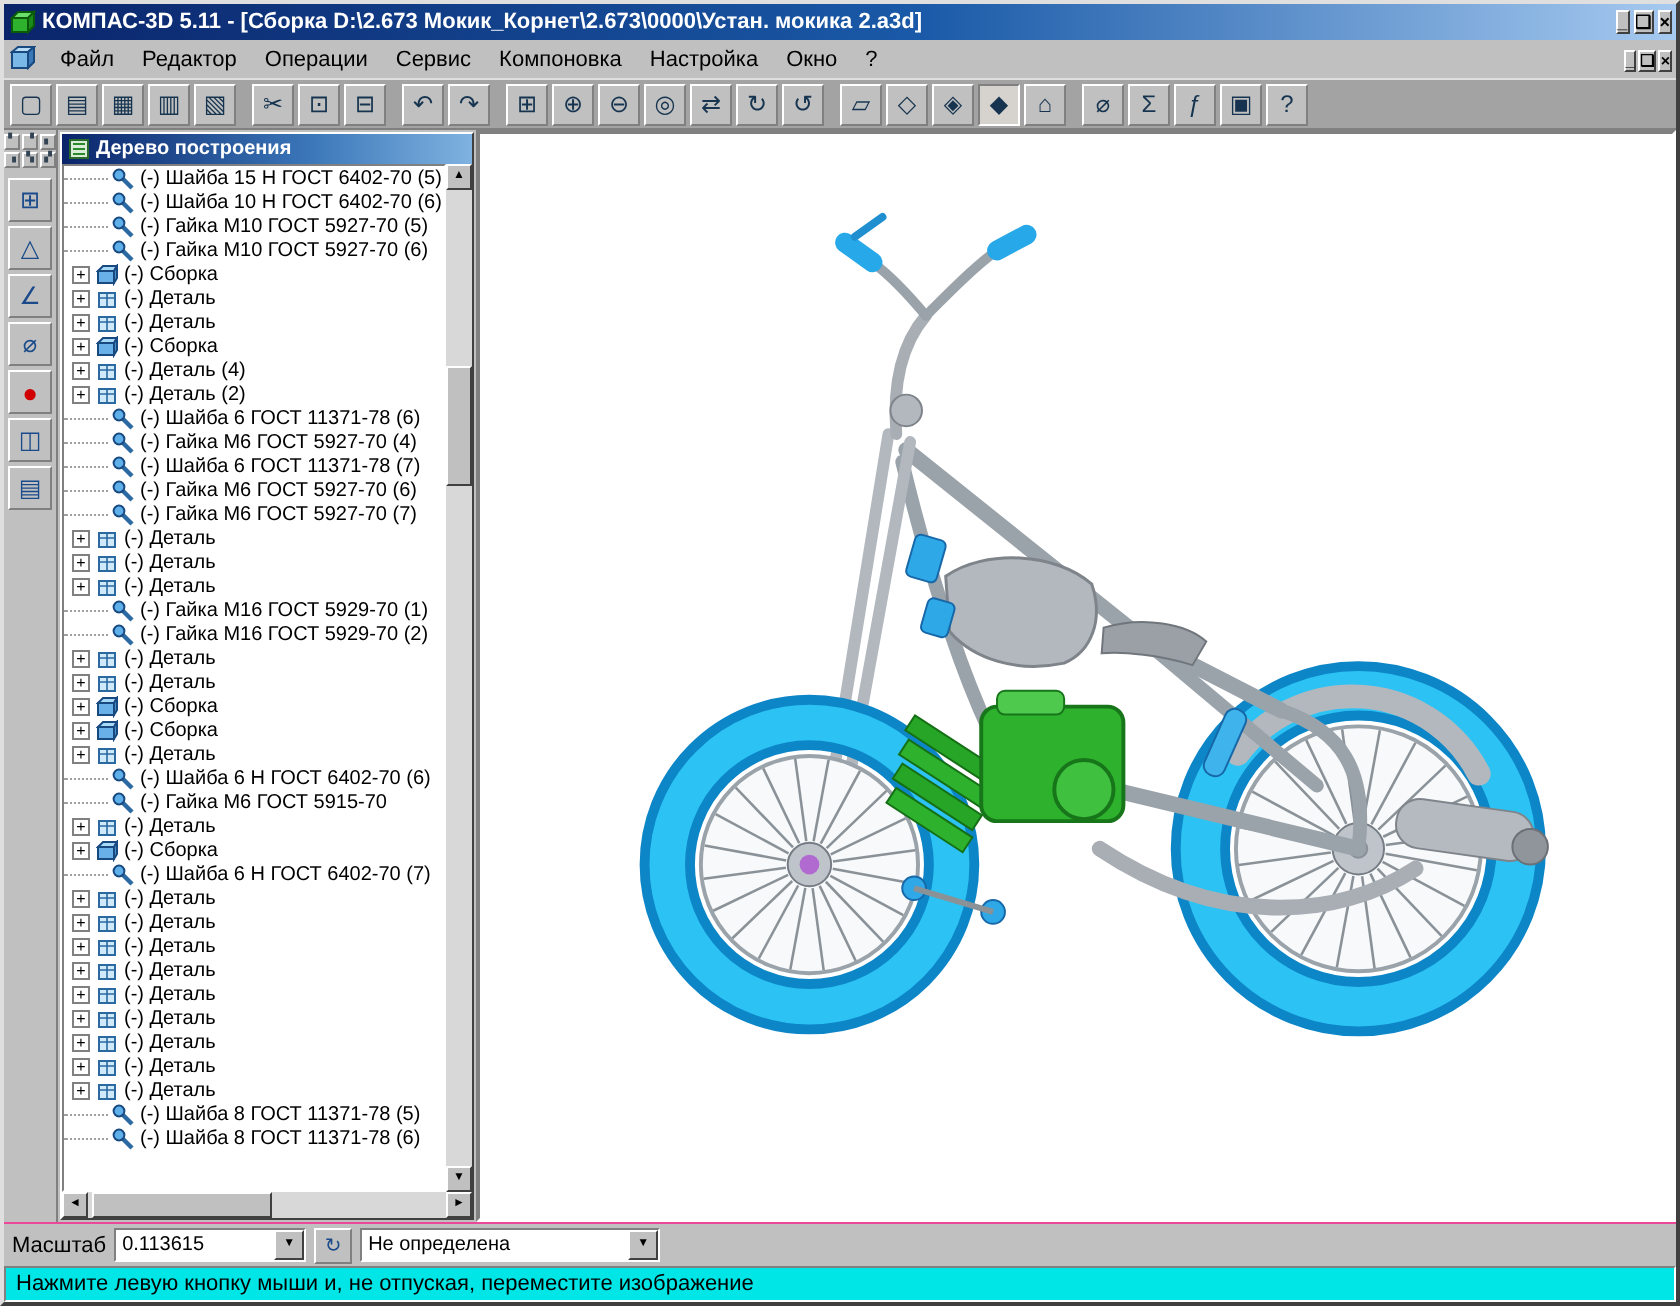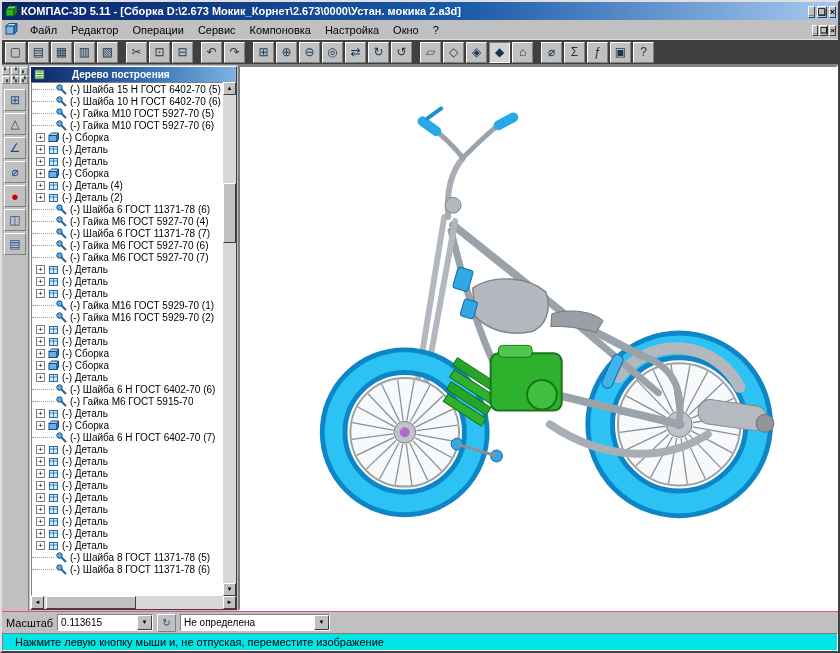--- a/index.html
+++ b/index.html
@@ -1,19 +1,19 @@
 <!DOCTYPE html>
 <html><head>
 <meta charset="utf-8">
 <style>
   * { margin:0; padding:0; box-sizing:border-box; }
   html,body { width:840px; height:653px; overflow:hidden; }
   body { font-family:"Liberation Sans", sans-serif; font-size:11px; background:#c0c0c0; color:#000; }
   .app { width:840px; height:653px; display:flex; flex-direction:column;
-         border:2px solid; border-color:#dfdfdf #404040 #404040 #dfdfdf; background:#404040; }
+         border:2px solid; border-color:#dfdfdf #404040 #404040 #dfdfdf; background:#a3a3a3; }
 
   
   .titlebar { height:18px; flex:0 0 18px; background:linear-gradient(90deg,#0a246a,#1a5aa8 55%,#a6caf0);
               display:flex; align-items:center; padding:0 2px; color:#fff; }
   .app-icon { width:14px; height:14px; margin-right:3px; display:inline-flex; align-items:center; justify-content:center; }
   .title-text { flex:1; font-weight:bold; font-size:11px; white-space:nowrap; overflow:hidden; }
   .wbtn { width:16px; height:14px; margin-left:2px; background:#c0c0c0; color:#000;
           border:1px solid; border-color:#fff #404040 #404040 #fff;
           font-size:9px; line-height:11px; text-align:center; font-weight:bold; cursor:default; }
 
@@ -45,21 +45,21 @@
              font-size:5px; line-height:5px; text-align:center; color:#345; }
   .ls-btn { width:22px; height:22px; margin:1px 0; display:flex; align-items:center; justify-content:center;
             background:#c0c0c0; border:1px solid; border-color:#fff #808080 #808080 #fff;
             font-size:12px; color:#1a4a8a; }
   .ls-btn.red { color:#d00000; font-size:13px; }
 
   
   .tree-panel { flex:0 0 207px; display:flex; flex-direction:column; margin:1px;
                 border:1px solid; border-color:#fff #404040 #404040 #fff; background:#c0c0c0; }
   .tree-title { height:15px; flex:0 0 15px; background:linear-gradient(90deg,#0a246a,#3a76b8 60%,#7fb2e0);
-                color:#fff; font-size:10px; font-weight:bold; display:flex; align-items:center; padding:0 3px;gap:24px; }
+                color:#fff; font-size:10px; font-weight:bold; display:flex; align-items:center; padding:0 3px; }
   .tree-title-icon { width:11px; height:11px; margin-right:3px; display:inline-flex; }
   .tree-body { flex:1; display:flex; min-height:0; }
   .tree-list { flex:1; background:#fff; overflow:hidden;
                border:1px solid; border-color:#808080 #fff #fff #808080; }
   .tree-row { height:12px; display:flex; align-items:center; white-space:nowrap; font-size:10px; cursor:default; }
   .tree-row .exp { width:9px; height:9px; flex:0 0 9px; margin:0 3px 0 0; background:#fff; border:1px solid #808080;
                    font-size:8px; line-height:7px; text-align:center; color:#000; }
   .tree-row .indent1 { width:4px; flex:0 0 4px; }
   .tree-row .indent2 { width:22px; flex:0 0 22px; border-bottom:1px dotted #a0a0a0; height:1px; align-self:center; margin-right:2px; }
   .tree-row .ticon { width:11px; height:11px; flex:0 0 11px; margin-right:3px; display:inline-flex; }
@@ -91,21 +91,21 @@
   .combo .combo-val { padding:0 3px; font-size:10px; overflow:hidden; white-space:nowrap; flex:1; }
   .combo .combo-arrow { width:15px; height:15px; flex:0 0 15px; background:#c0c0c0; color:#000;
            border:1px solid; border-color:#fff #404040 #404040 #fff;
            font-size:6px; line-height:13px; text-align:center; }
   .combo.scale { width:96px; margin-right:4px; }
   .combo.state { width:150px; }
   .mini-btn { width:19px; height:18px; margin-right:4px; display:inline-flex; align-items:center; justify-content:center;
               background:#c0c0c0; border:1px solid; border-color:#fff #808080 #808080 #fff; font-size:10px; color:#1a4a8a; }
 
   
-  .hintbar { height:18px; flex:0 0 18px; background:#00e6e6; display:flex; align-items:center; padding:0 12px;
+  .hintbar { height:18px; flex:0 0 18px; background:#00e6e6; display:flex; align-items:center; padding:0 5px;
              border:1px solid; border-color:#808080 #fff #fff #808080; font-size:11px; }
 </style>
 </head>
 <body>
 
 <div class="app">
 
   <div class="titlebar">
     <span class="app-icon">
       <svg width="13" height="13" viewBox="0 0 13 13">

